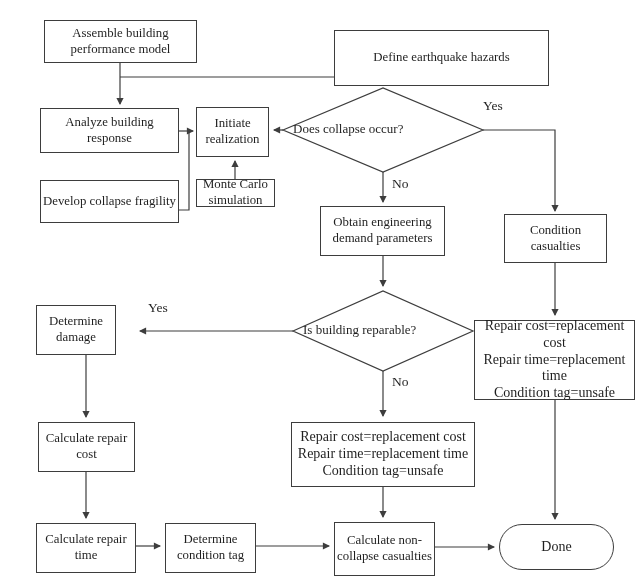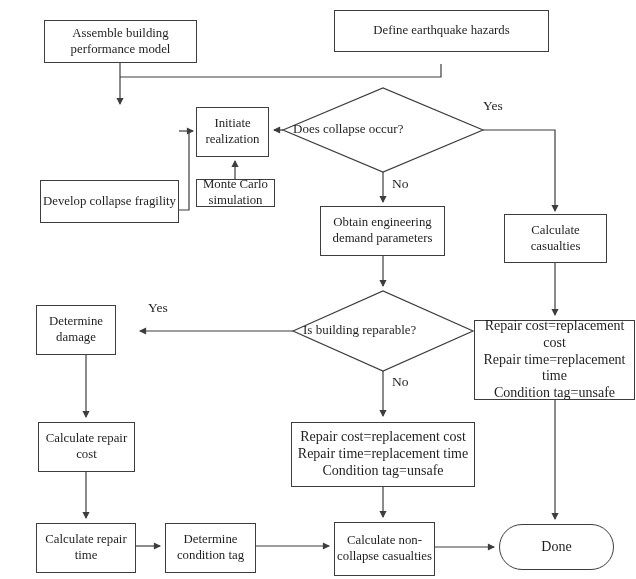--- a/index.html
+++ b/index.html
@@ -82,43 +82,46 @@
 
       <polygon fill="#ffffff" points="266,130 366,88 466,130 366,172"></polygon>
       <polygon fill="#ffffff" points="276,331 366,291 456,331 366,371"></polygon>
     </g>
   </svg>
 
   <div class="node" style="left:27px;top:20px;width:153px;height:43px">
     <span class="nl">Assemble building performance model</span>
   </div>
 
-  <div class="node" style="left:317px;top:10px;width:215px;height:42px">
+  <div class="node" style="left:317px;top:30px;width:215px;height:56px">
     <span class="nl">Define earthquake hazards</span>
   </div>
 
+  <div class="node" style="left:23px;top:108px;width:139px;height:45px">
+    <span class="nl">Analyze building response</span>
+  </div>
 
   <div class="node" style="left:179px;top:107px;width:73px;height:50px">
     <span class="nl">Initiate realization</span>
   </div>
 
   <div class="node" style="left:23px;top:180px;width:139px;height:43px">
     <span class="nl">Develop collapse fragility</span>
   </div>
 
   <div class="node" style="left:179px;top:179px;width:79px;height:28px">
     <span class="nl">Monte Carlo simulation</span>
   </div>
 
   <div class="node" style="left:303px;top:206px;width:125px;height:50px">
     <span class="nl">Obtain engineering demand parameters</span>
   </div>
 
   <div class="node" style="left:487px;top:214px;width:103px;height:49px">
-    <span class="nl">Calculate casualties</span>
+    <span class="nl">Condition casualties</span>
   </div>
 
   <div class="node" style="left:19px;top:305px;width:80px;height:50px">
     <span class="nl">Determine damage</span>
   </div>
 
   <div class="node consequences" style="left:457px;top:320px;width:161px;height:80px">
     <div class="nl">Repair cost=replacement cost</div>
     <div class="nl">Repair time=replacement time</div>
     <div class="nl">Condition tag=unsafe</div>

